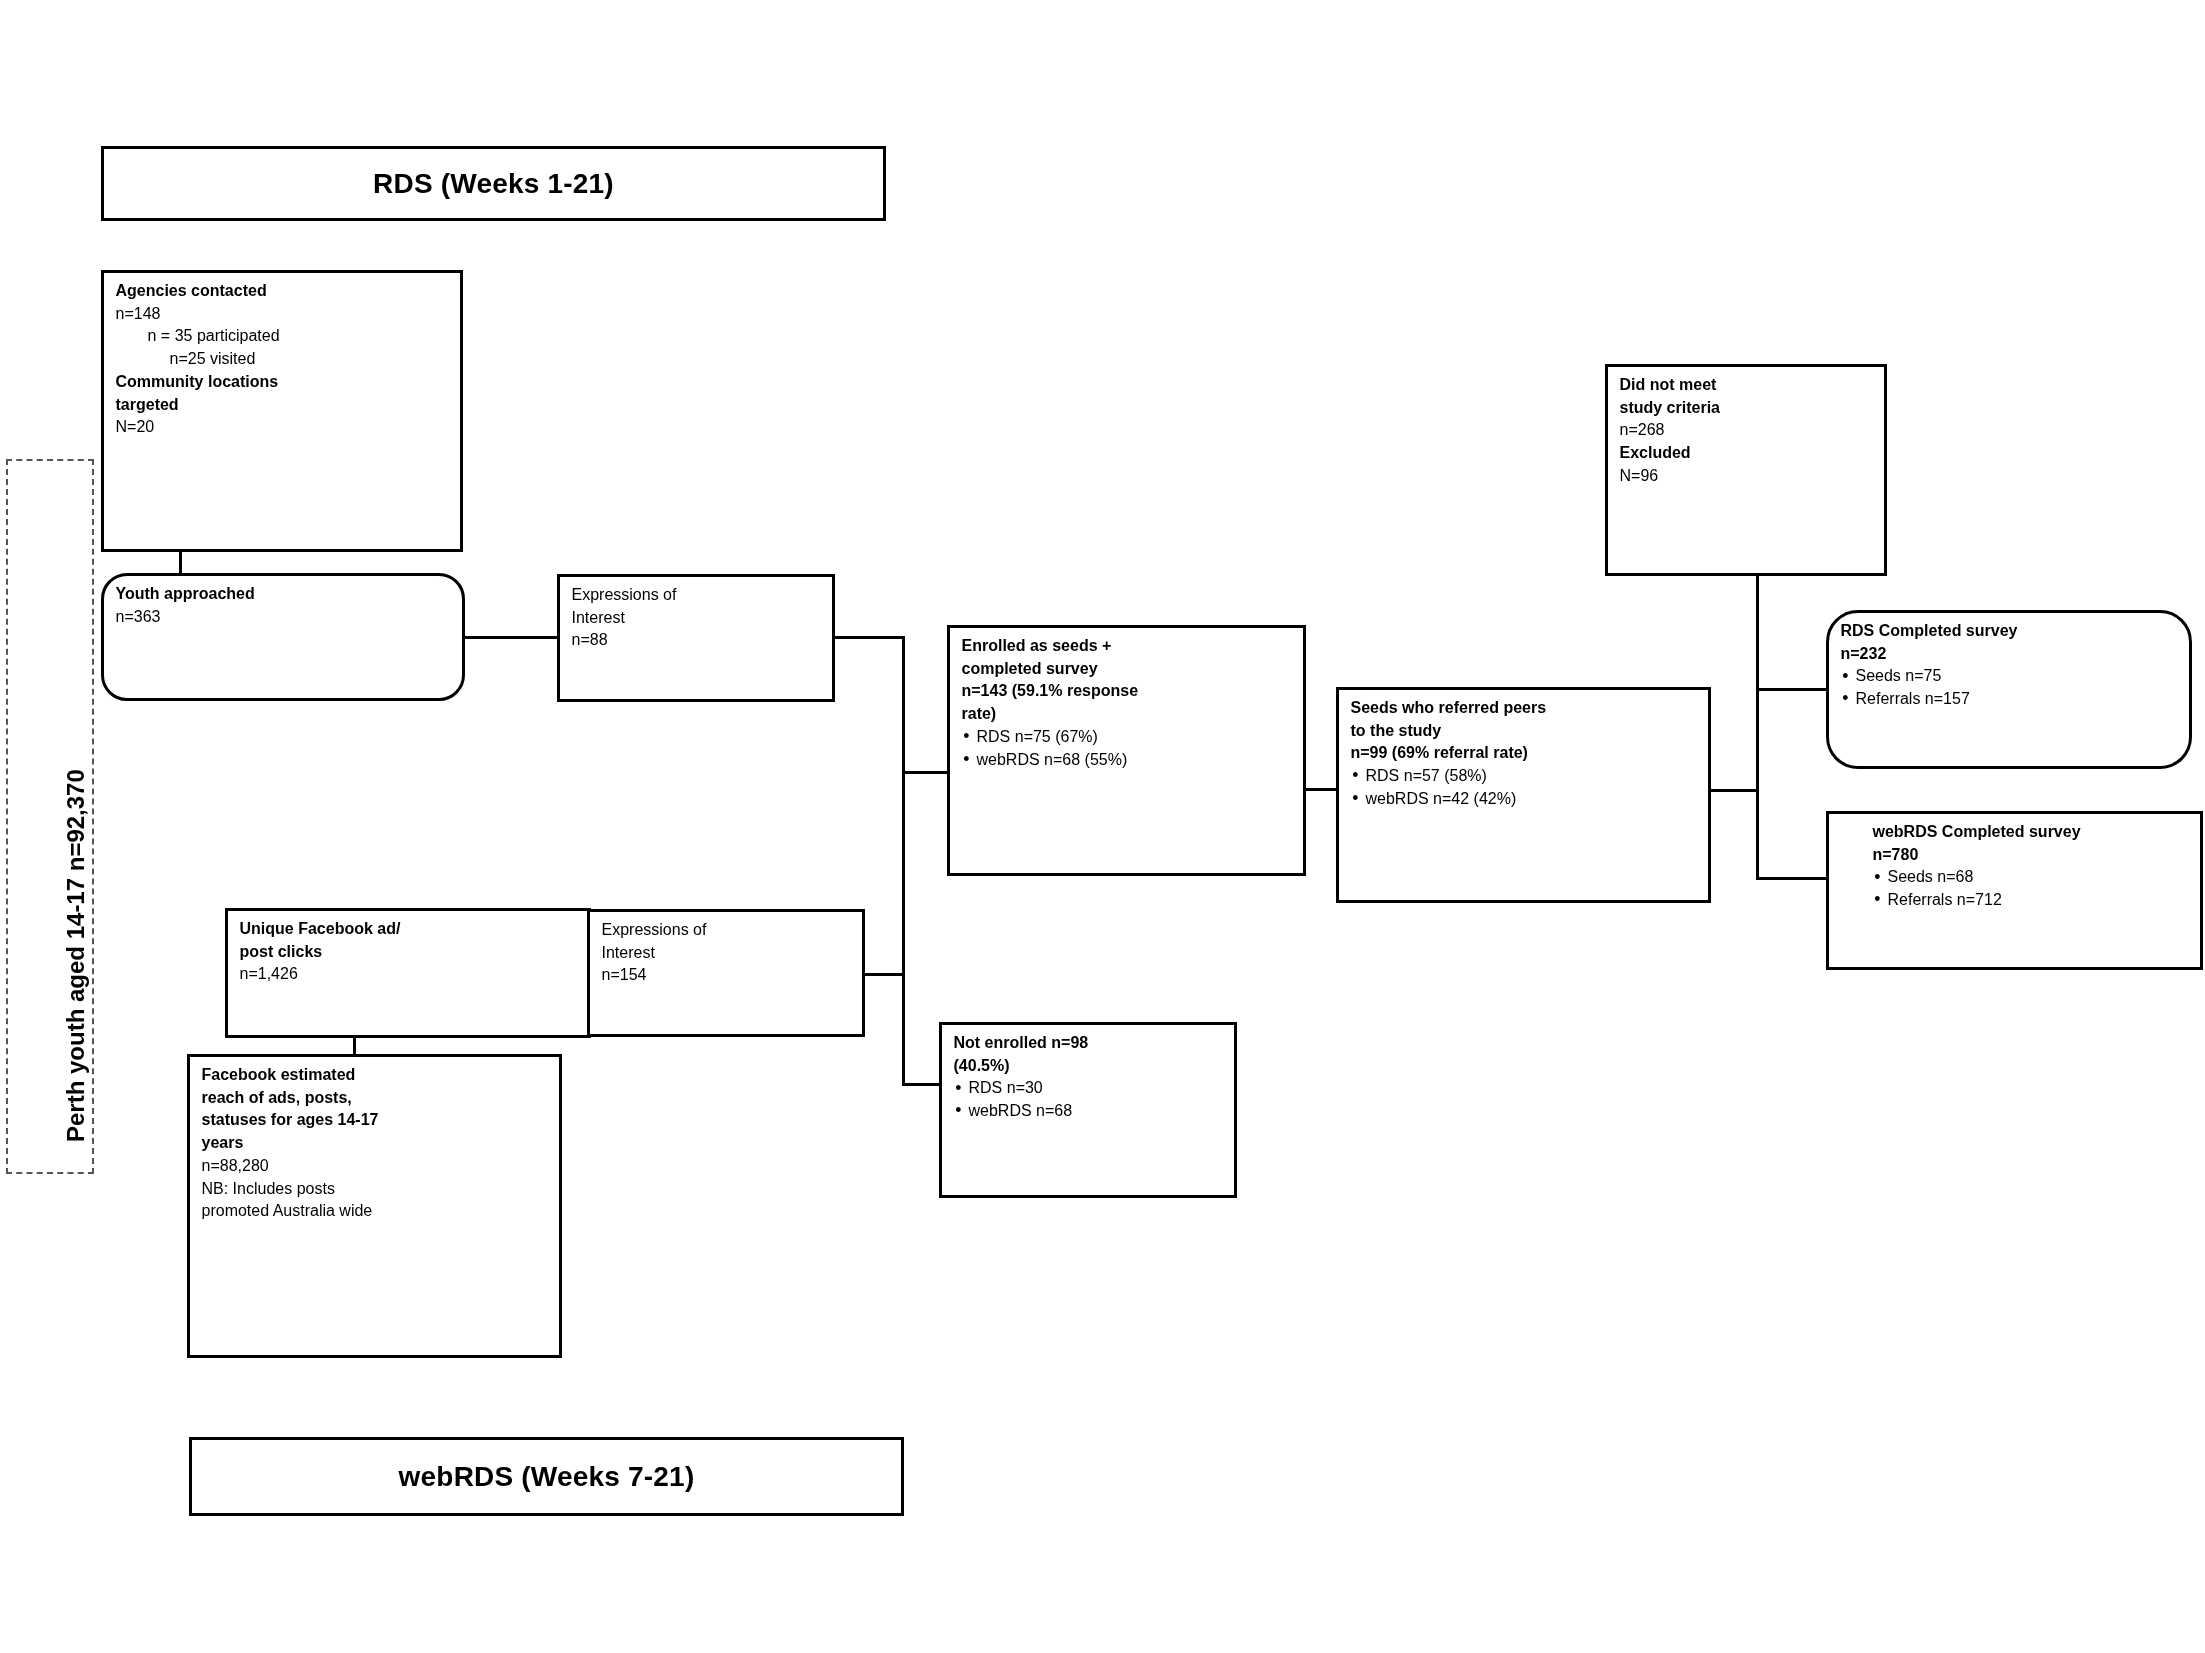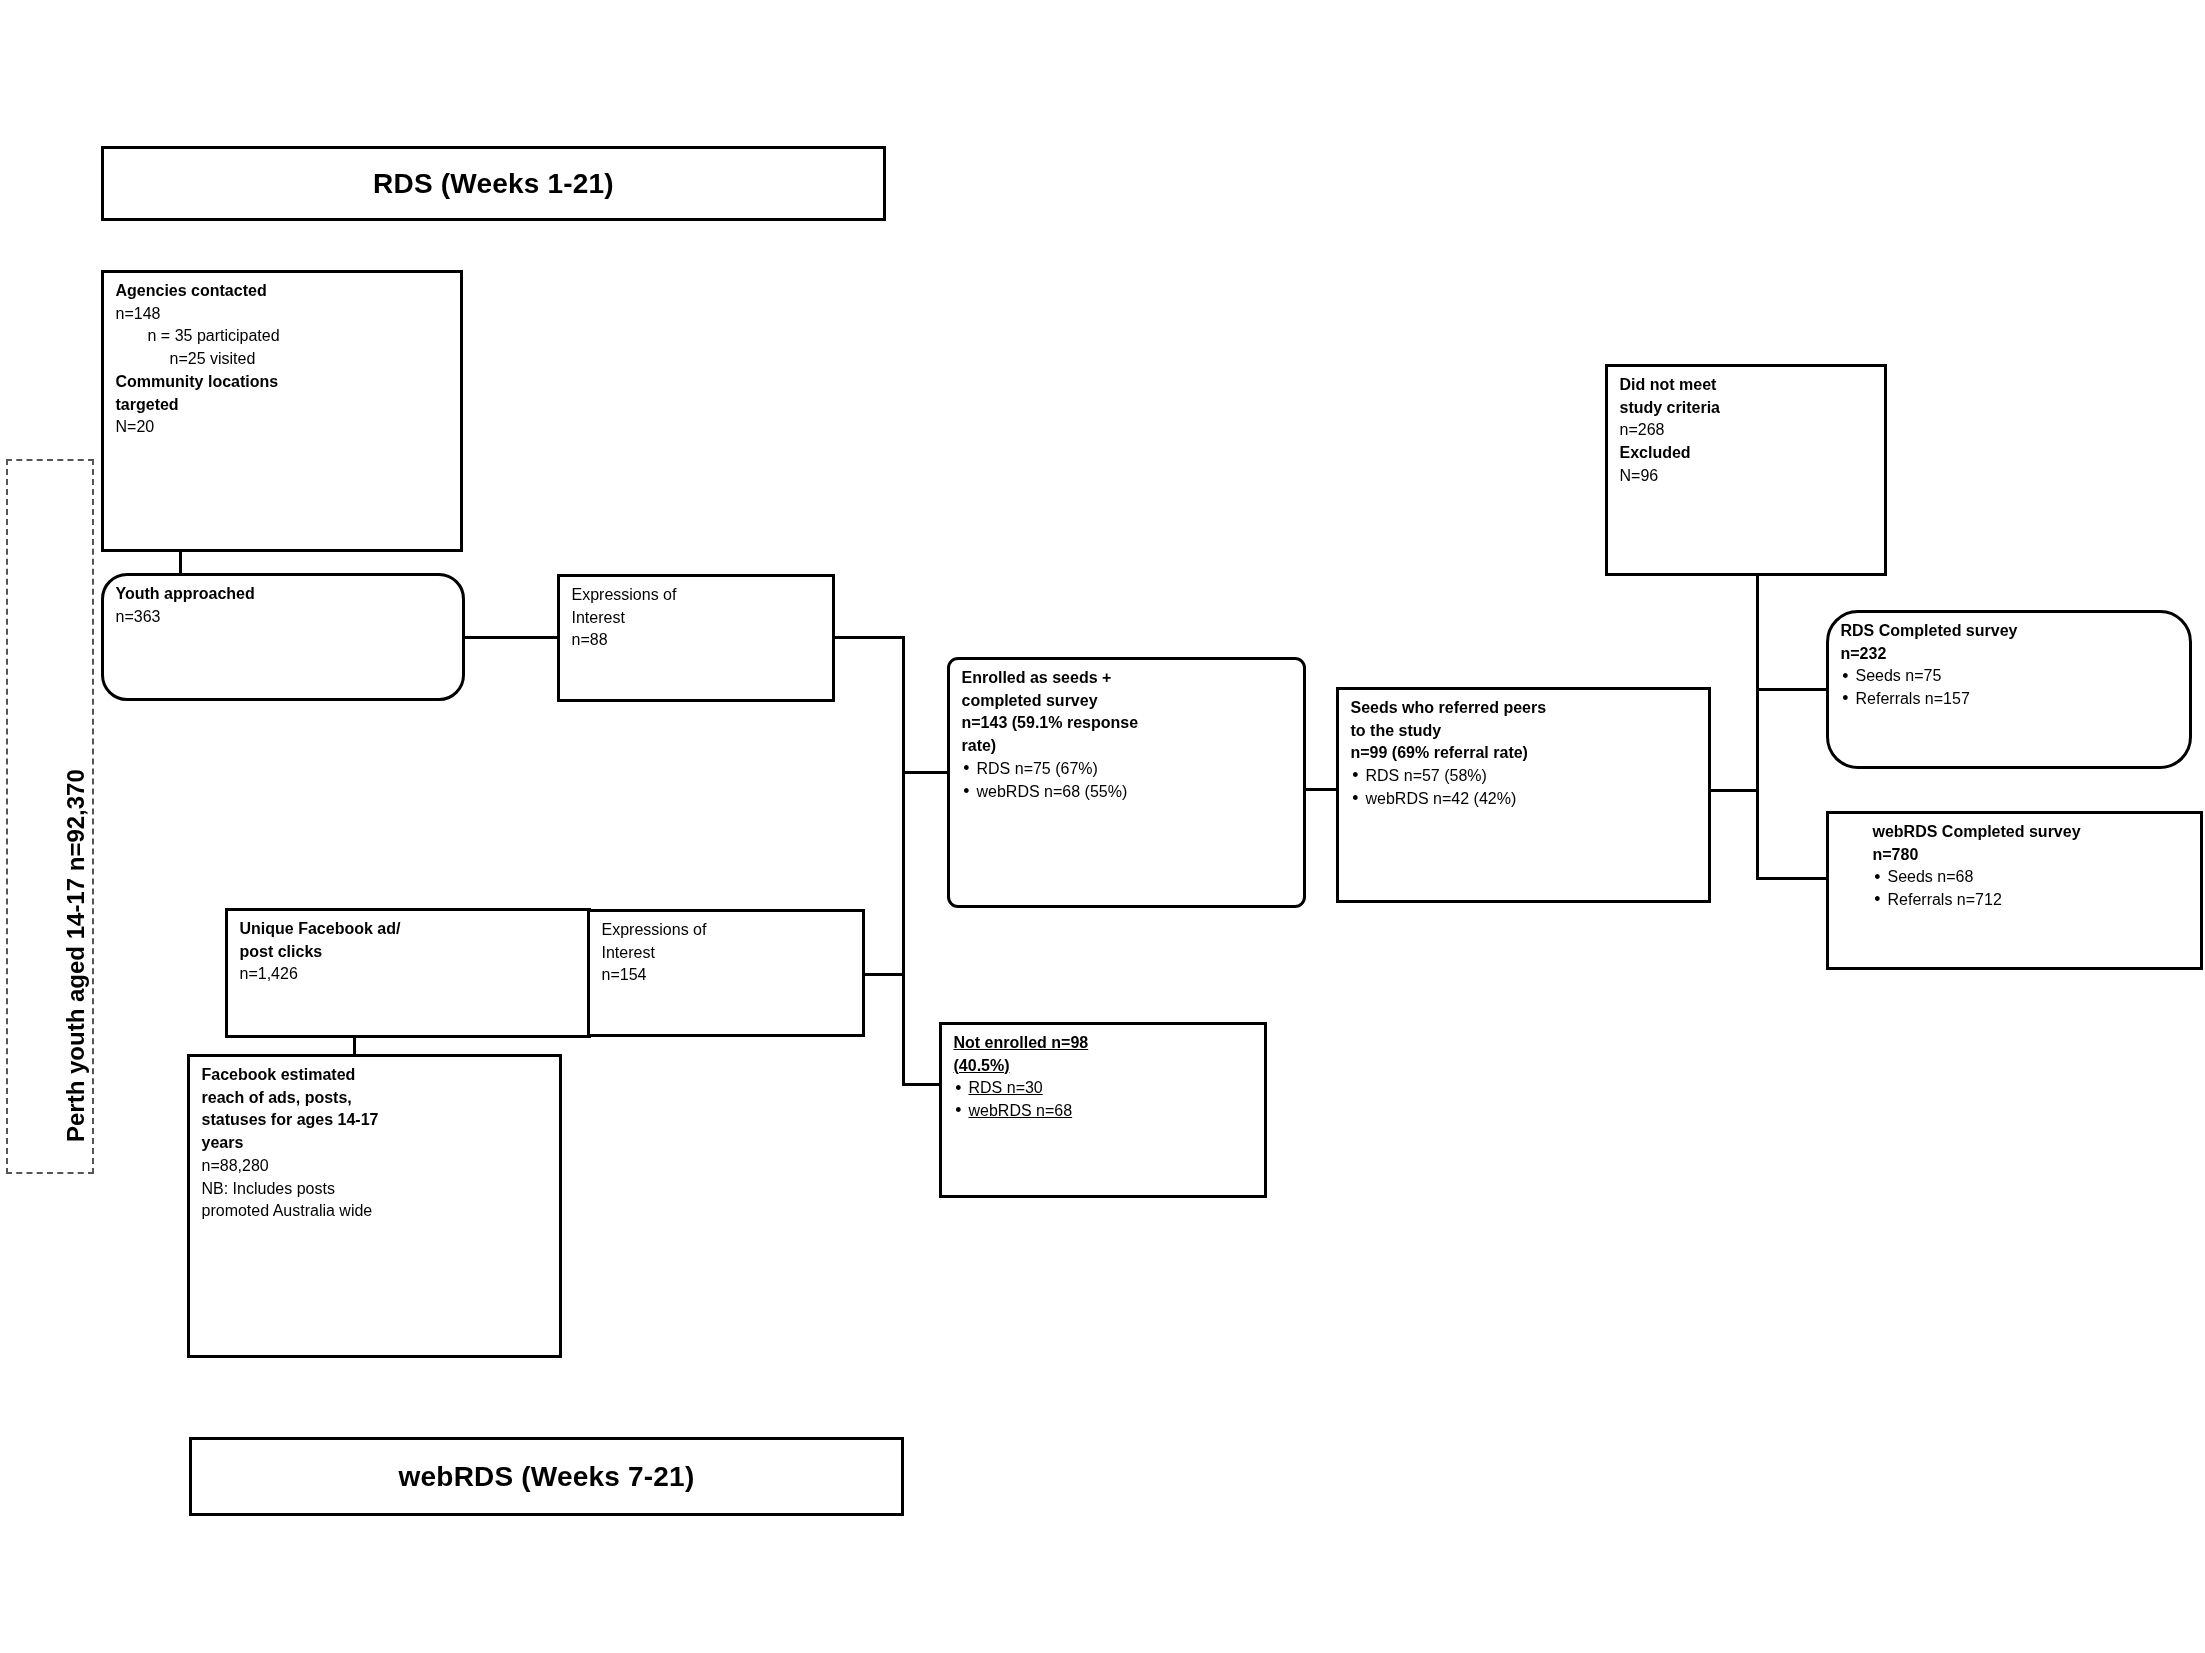--- a/index.html
+++ b/index.html
@@ -149,21 +149,21 @@
   </div>
 
   <div class="node" style="left:557px; top:574px; width:278px; height:128px;">
     <div class="inner">
       <div class="line">Expressions of</div>
       <div class="line">Interest</div>
       <div class="line">n=88</div>
     </div>
   </div>
 
-  <div class="node" style="left:947px; top:657px; width:359px; height:251px;border-radius:11px;">
+  <div class="node" style="left:947px; top:625px; width:359px; height:251px;">
     <div class="inner">
       <div class="line bold">Enrolled as seeds +</div>
       <div class="line bold">completed survey</div>
       <div class="line bold">n=143 (59.1% response</div>
       <div class="line bold">rate)</div>
       <div class="line bullet">RDS n=75 (67%)</div>
       <div class="line bullet">webRDS n=68 (55%)</div>
     </div>
   </div>
 
@@ -214,21 +214,21 @@
   </div>
 
   <div class="node" style="left:587px; top:909px; width:278px; height:128px;">
     <div class="inner">
       <div class="line">Expressions of</div>
       <div class="line">Interest</div>
       <div class="line">n=154</div>
     </div>
   </div>
 
-  <div class="node" style="left:939px; top:1022px; width:328px; height:176px;text-decoration:underline;">
+  <div class="node" style="left:939px; top:1022px; width:298px; height:176px;">
     <div class="inner">
       <div class="line bold">Not enrolled n=98</div>
       <div class="line bold">(40.5%)</div>
       <div class="line bullet">RDS n=30</div>
       <div class="line bullet">webRDS n=68</div>
     </div>
   </div>
 
   <div class="node" style="left:187px; top:1054px; width:375px; height:304px;">
     <div class="inner">

